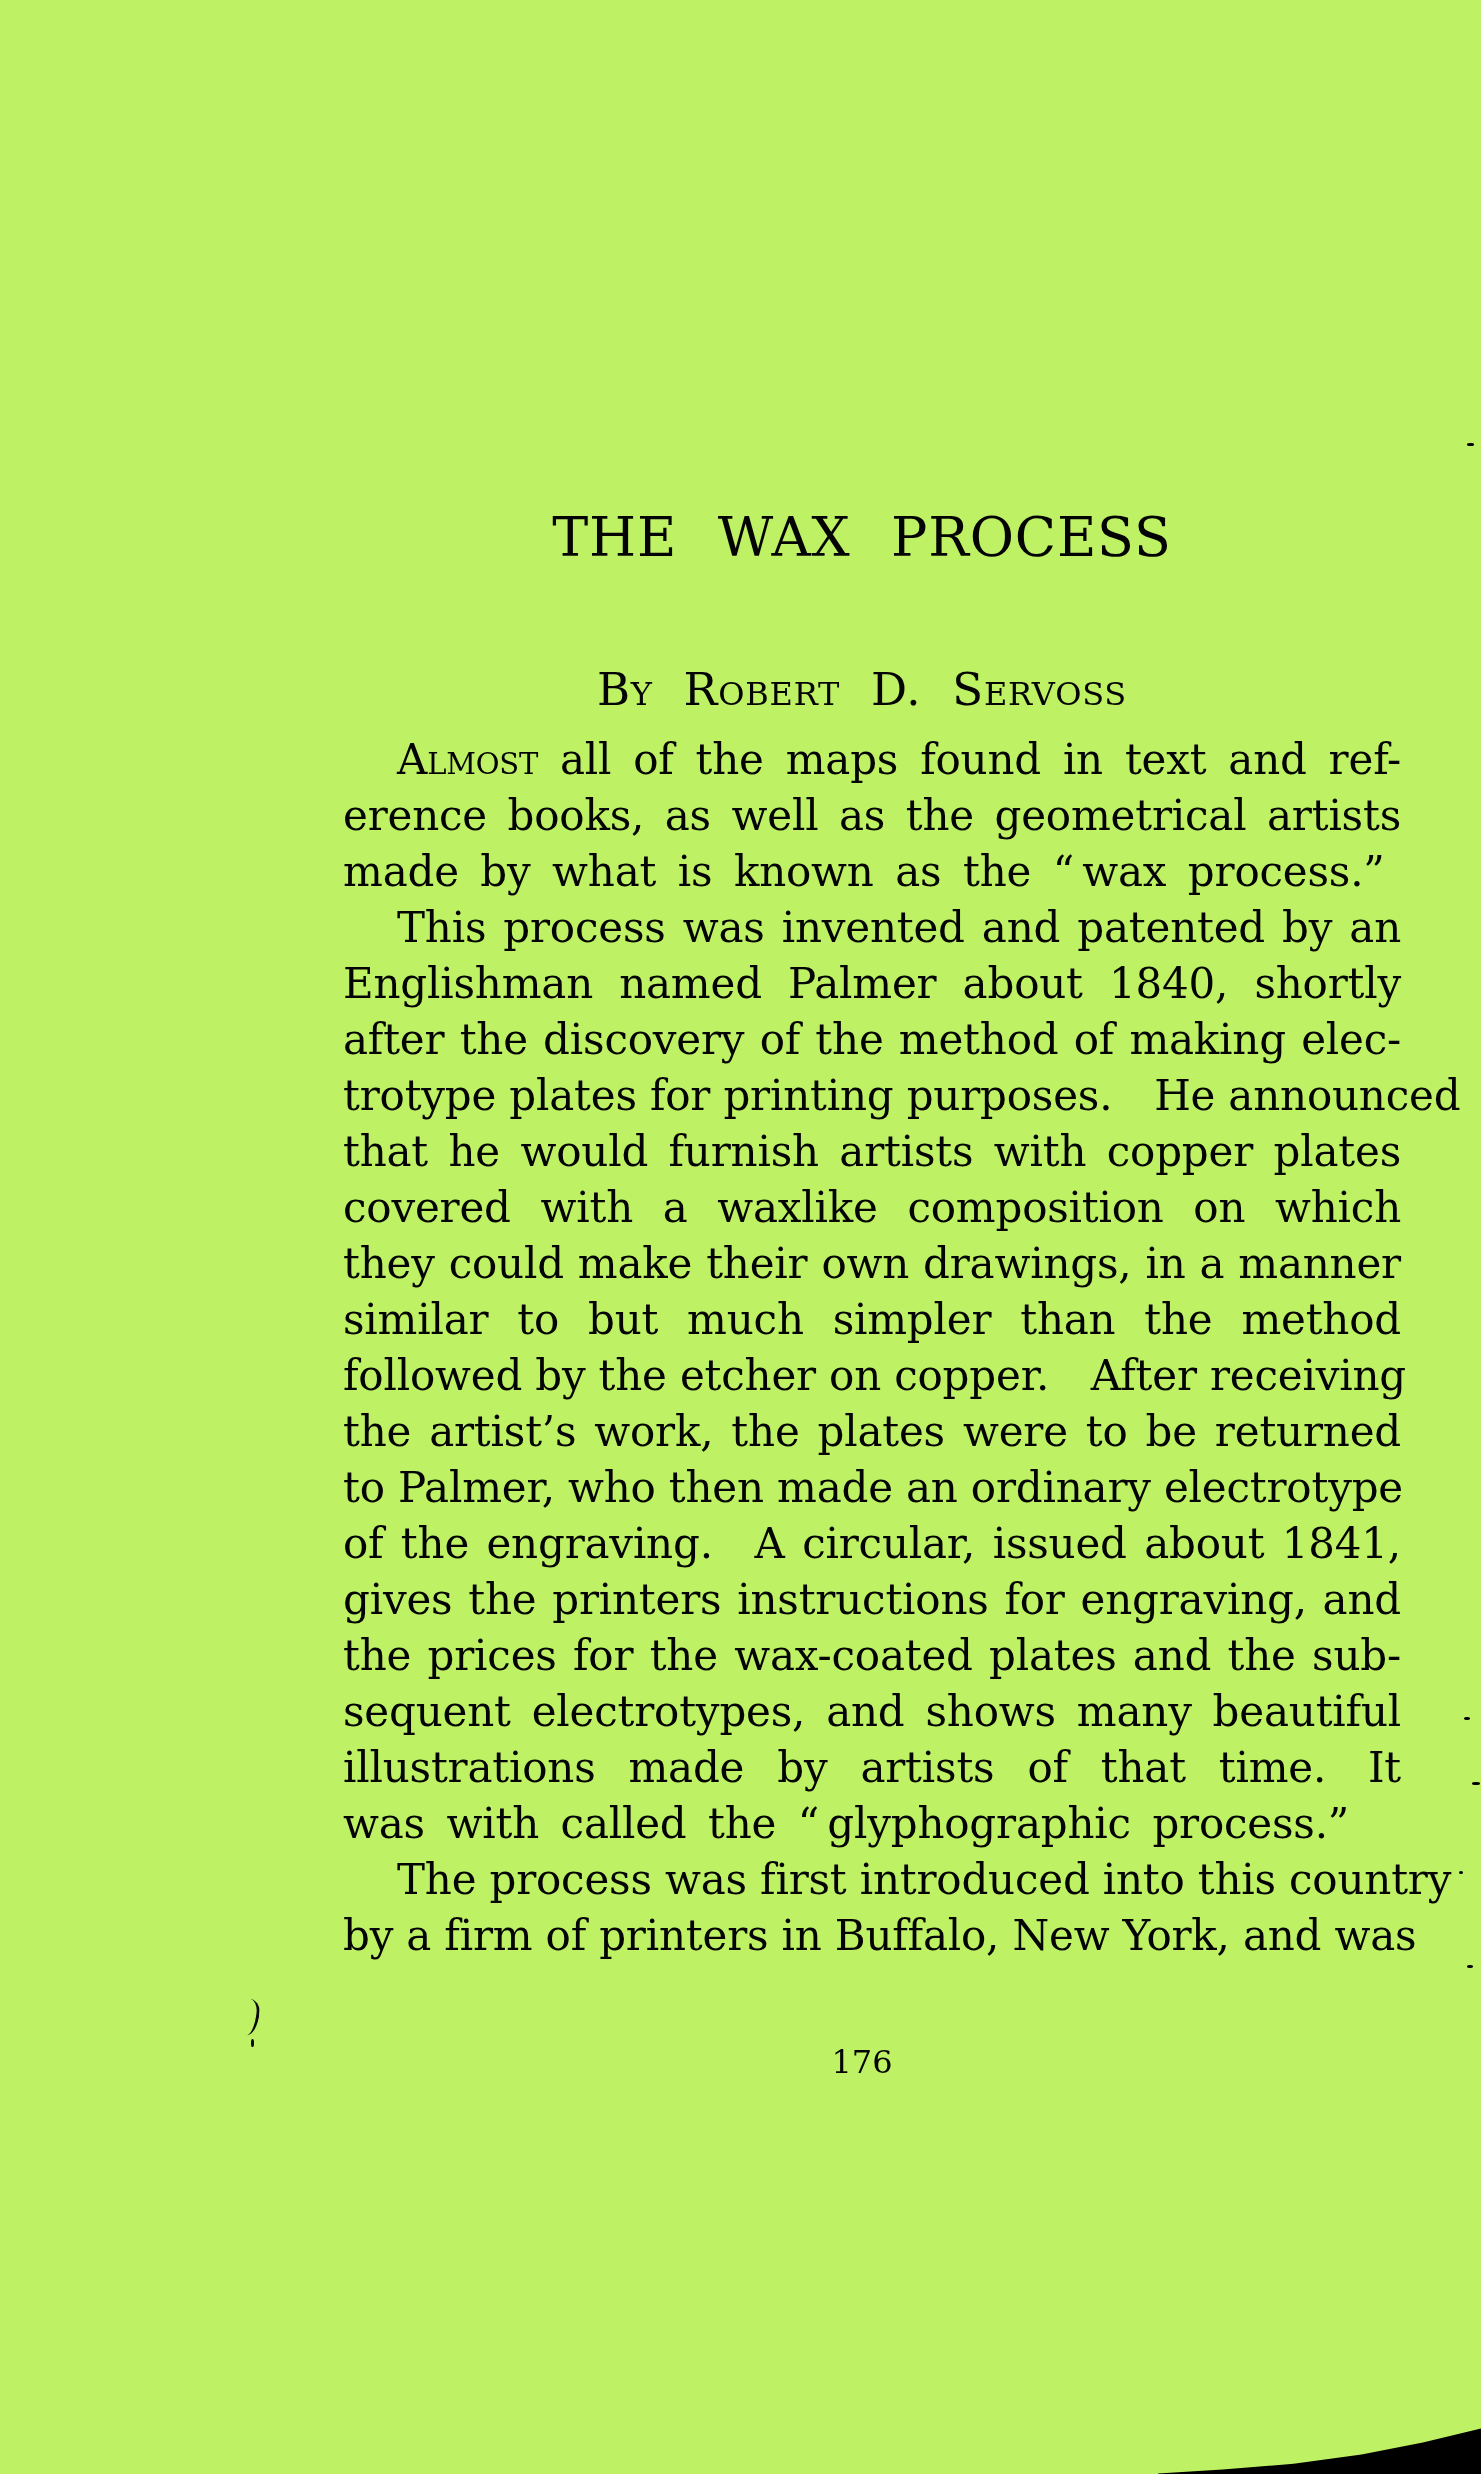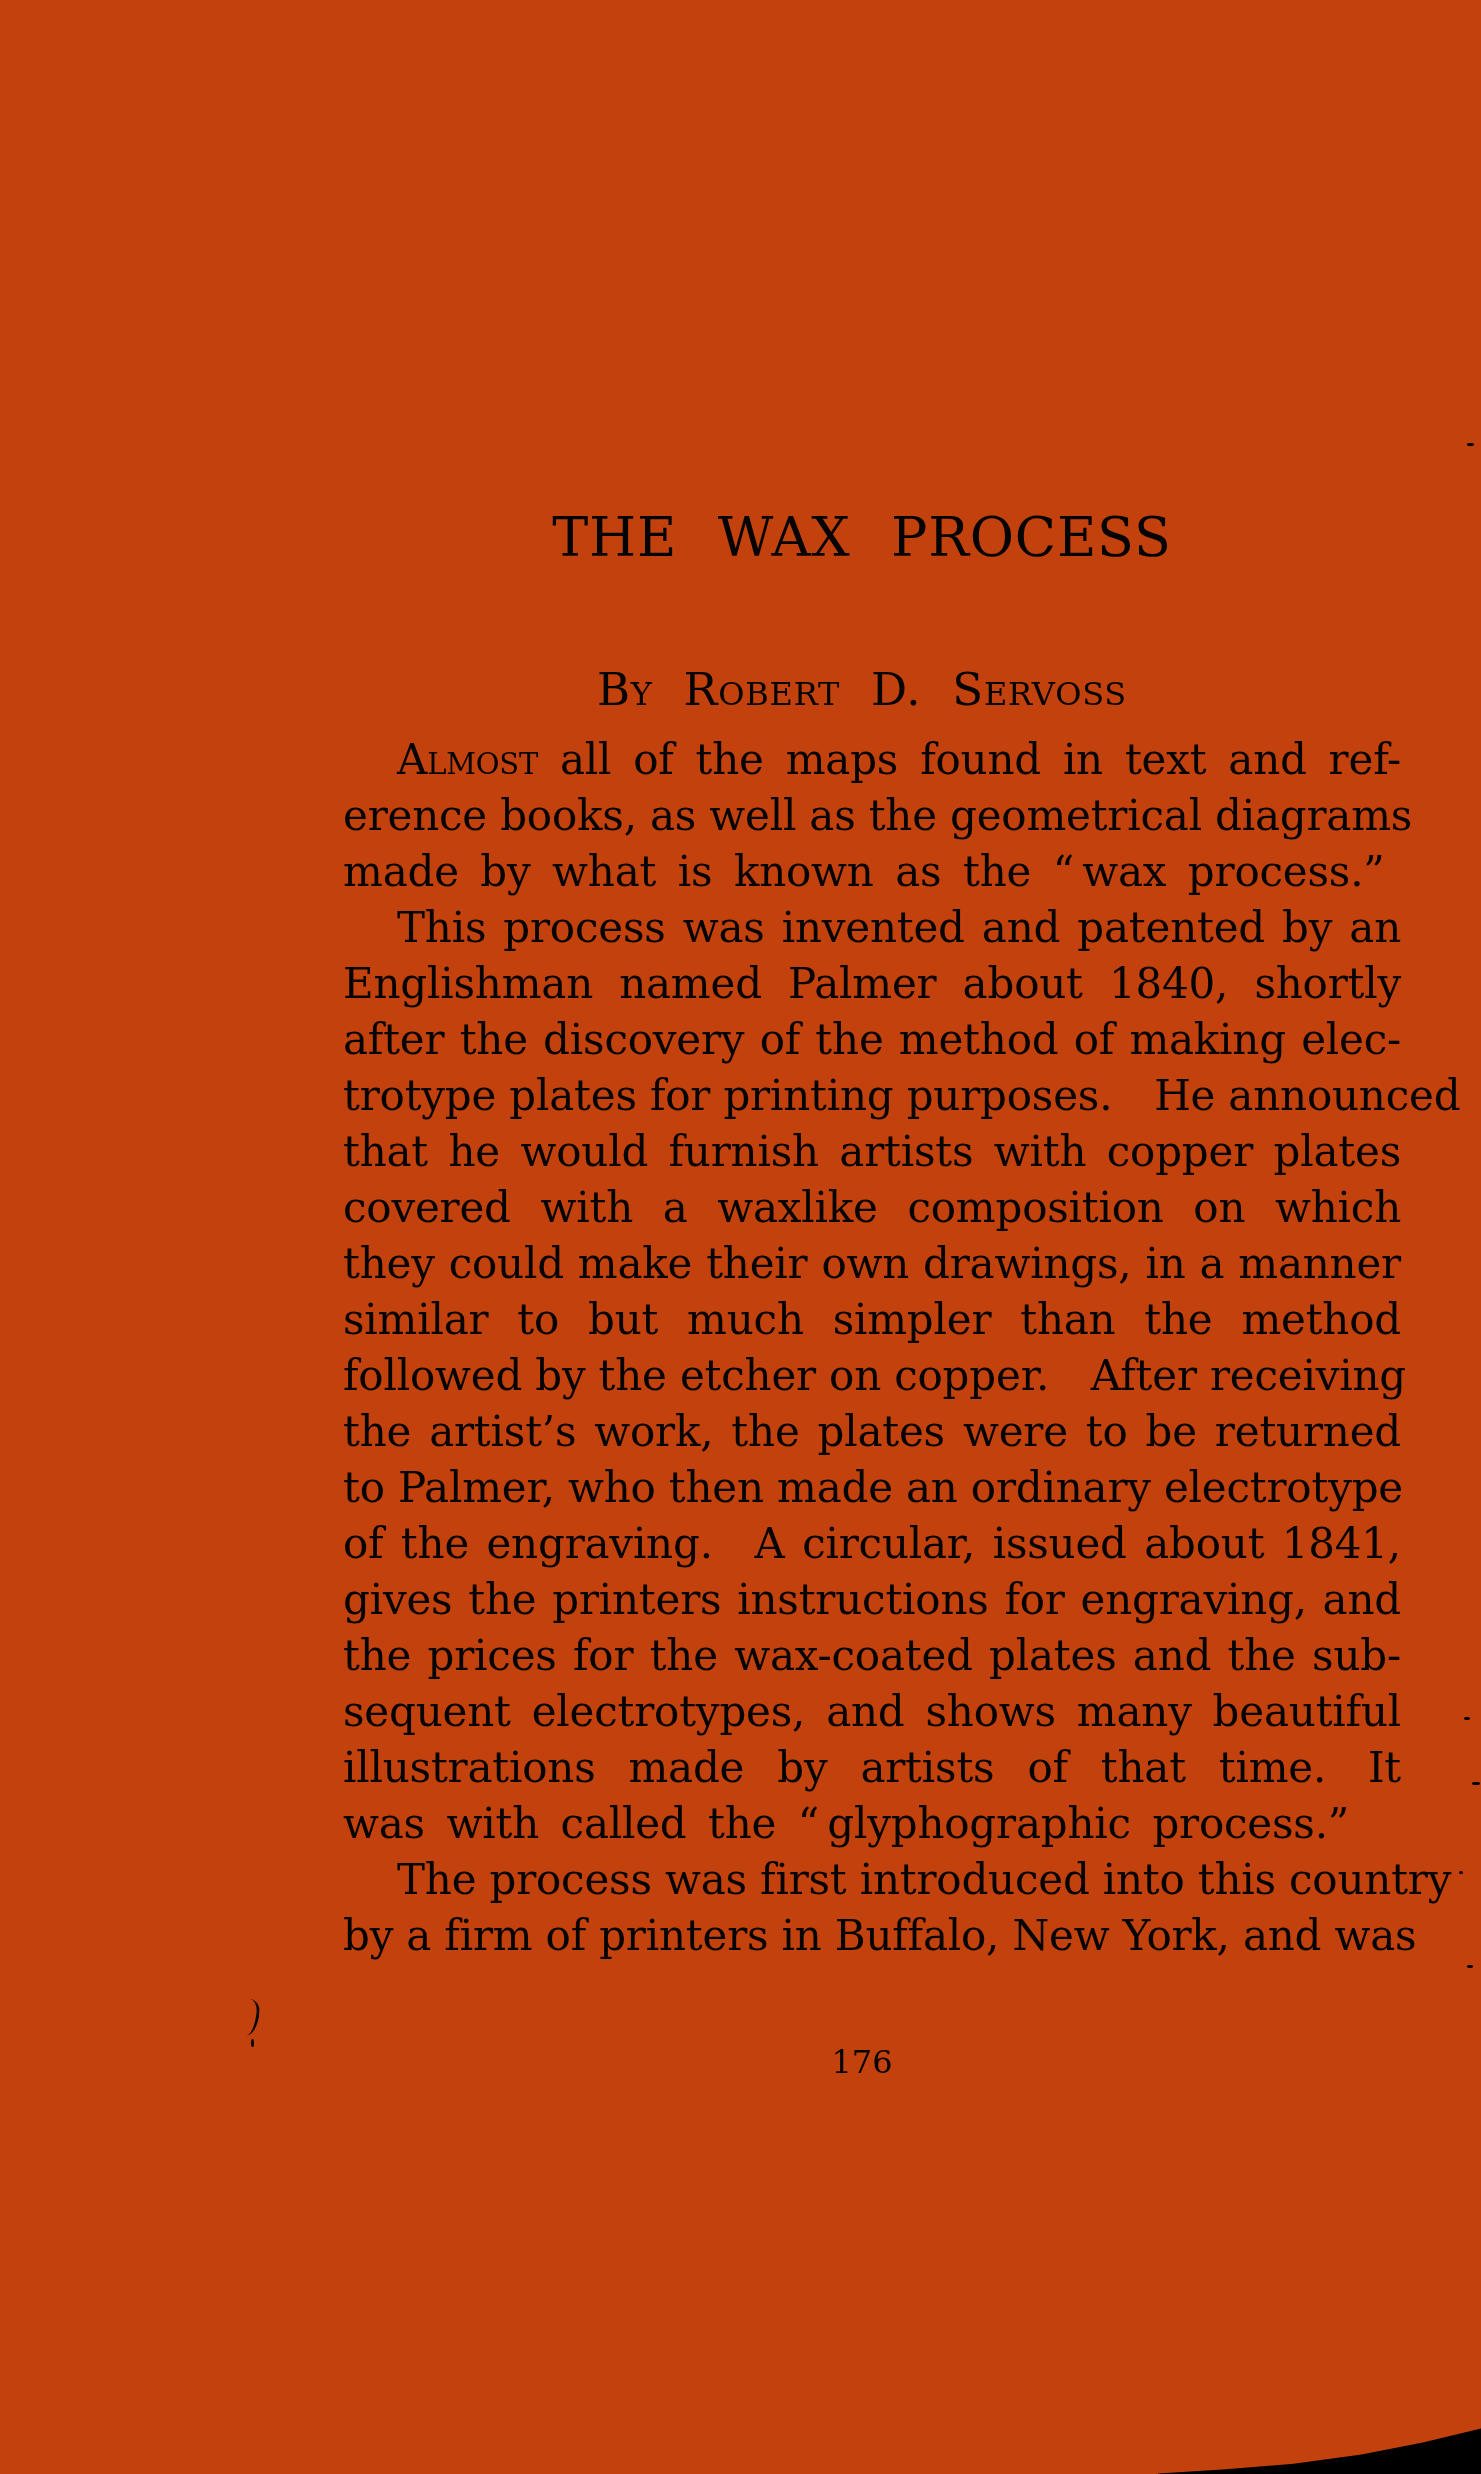--- a/index.html
+++ b/index.html
@@ -4,21 +4,21 @@
 <style>
   html, body {
     margin: 0;
     padding: 0;
     background: #ffffff;
   }
   .page {
     position: relative;
     width: 1481px;
     height: 2475px;
-    background: #c2410c;
+    background: #bef264;
     overflow: hidden;
     color: #040404;
     font-family: "DejaVu Serif", "Liberation Serif", serif;
   }
   .page-title {
     position: absolute;
     left: 323px;
     top: 504px;
     width: 1078px;
     height: 67px;
@@ -123,21 +123,21 @@
 <body>
 
 <div class="page">
 
   <div class="page-title">THE WAX PROCESS</div>
 
   <div class="byline">By Robert D. Servoss</div>
 
   <div class="text-block">
       <div class="line indent"><span class="sc">Almost</span><span> all of the maps found in text and ref-</span></div>
-      <div class="line"><span>erence books, as well as the geometrical diagrams</span></div>
+      <div class="line"><span>erence books, as well as the geometrical artists</span></div>
       <div class="line last"><span>made by what is known as the “ wax process.”</span></div>
       <div class="line indent"><span>This process was invented and patented by an</span></div>
       <div class="line"><span>Englishman named Palmer about 1840, shortly</span></div>
       <div class="line"><span>after the discovery of the method of making elec-</span></div>
       <div class="line"><span>trotype plates for printing purposes. He announced</span></div>
       <div class="line"><span>that he would furnish artists with copper plates</span></div>
       <div class="line"><span>covered with a waxlike composition on which</span></div>
       <div class="line"><span>they could make their own drawings, in a manner</span></div>
       <div class="line"><span>similar to but much simpler than the method</span></div>
       <div class="line"><span>followed by the etcher on copper. After receiving</span></div>

